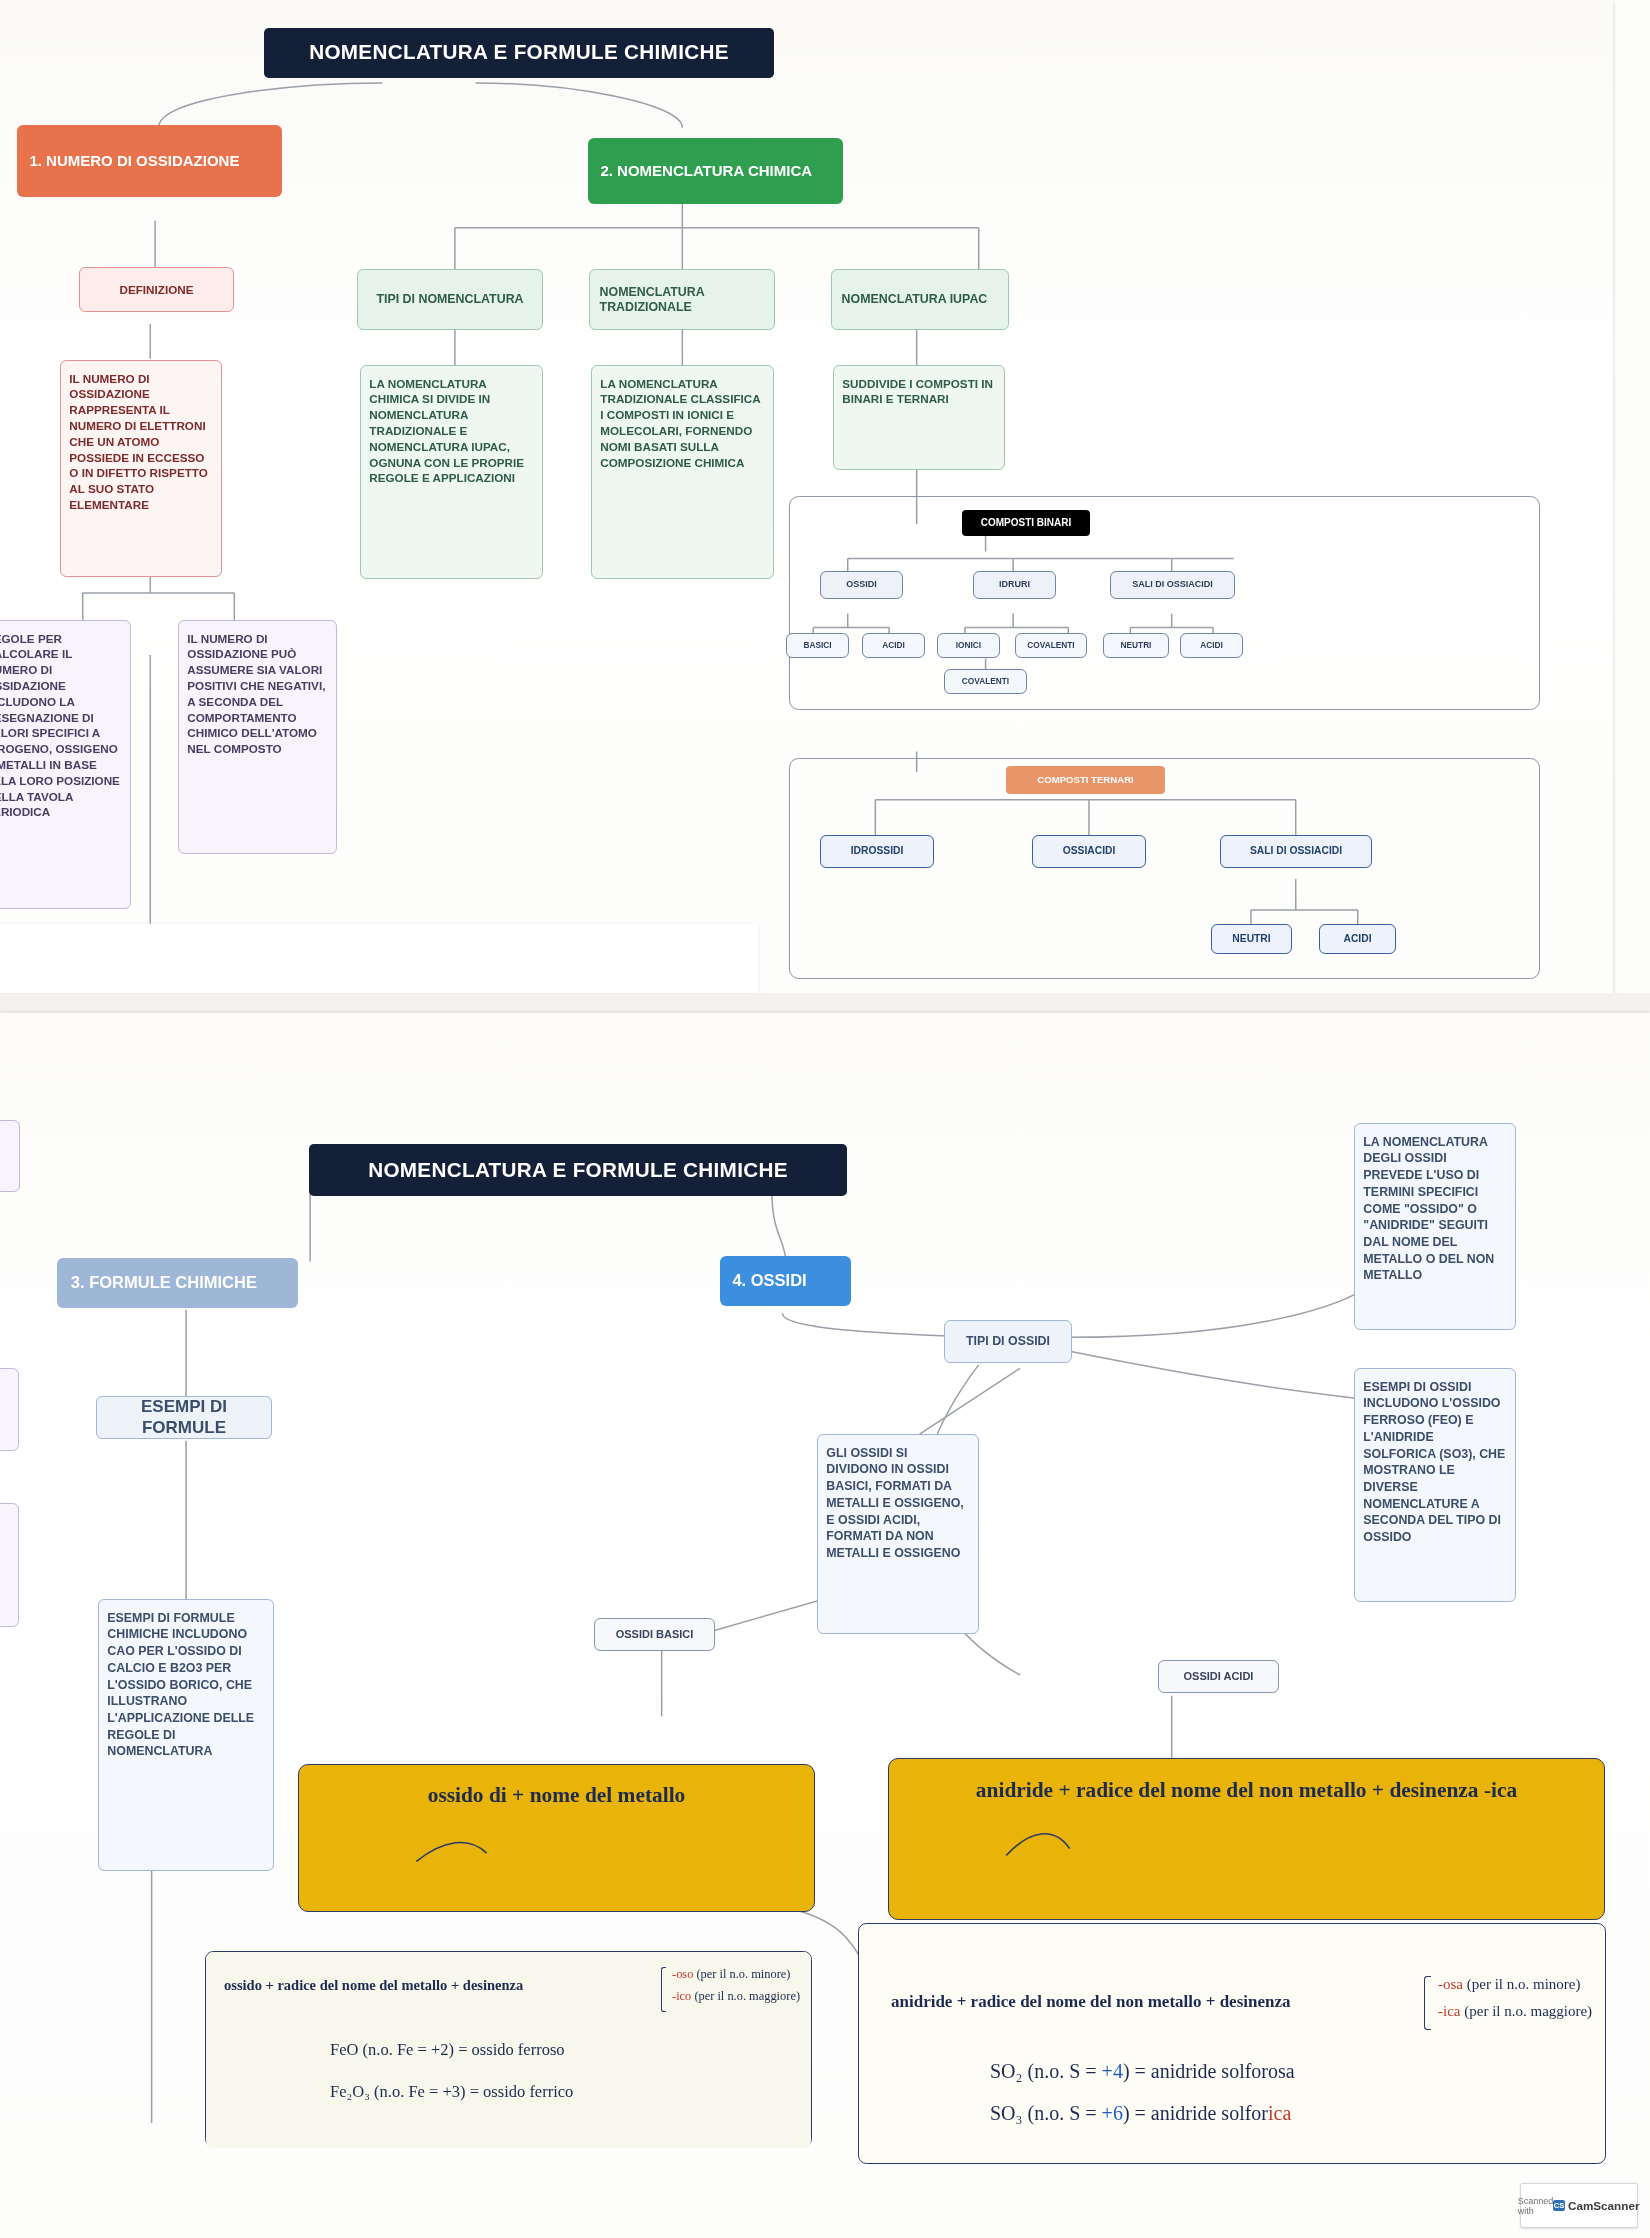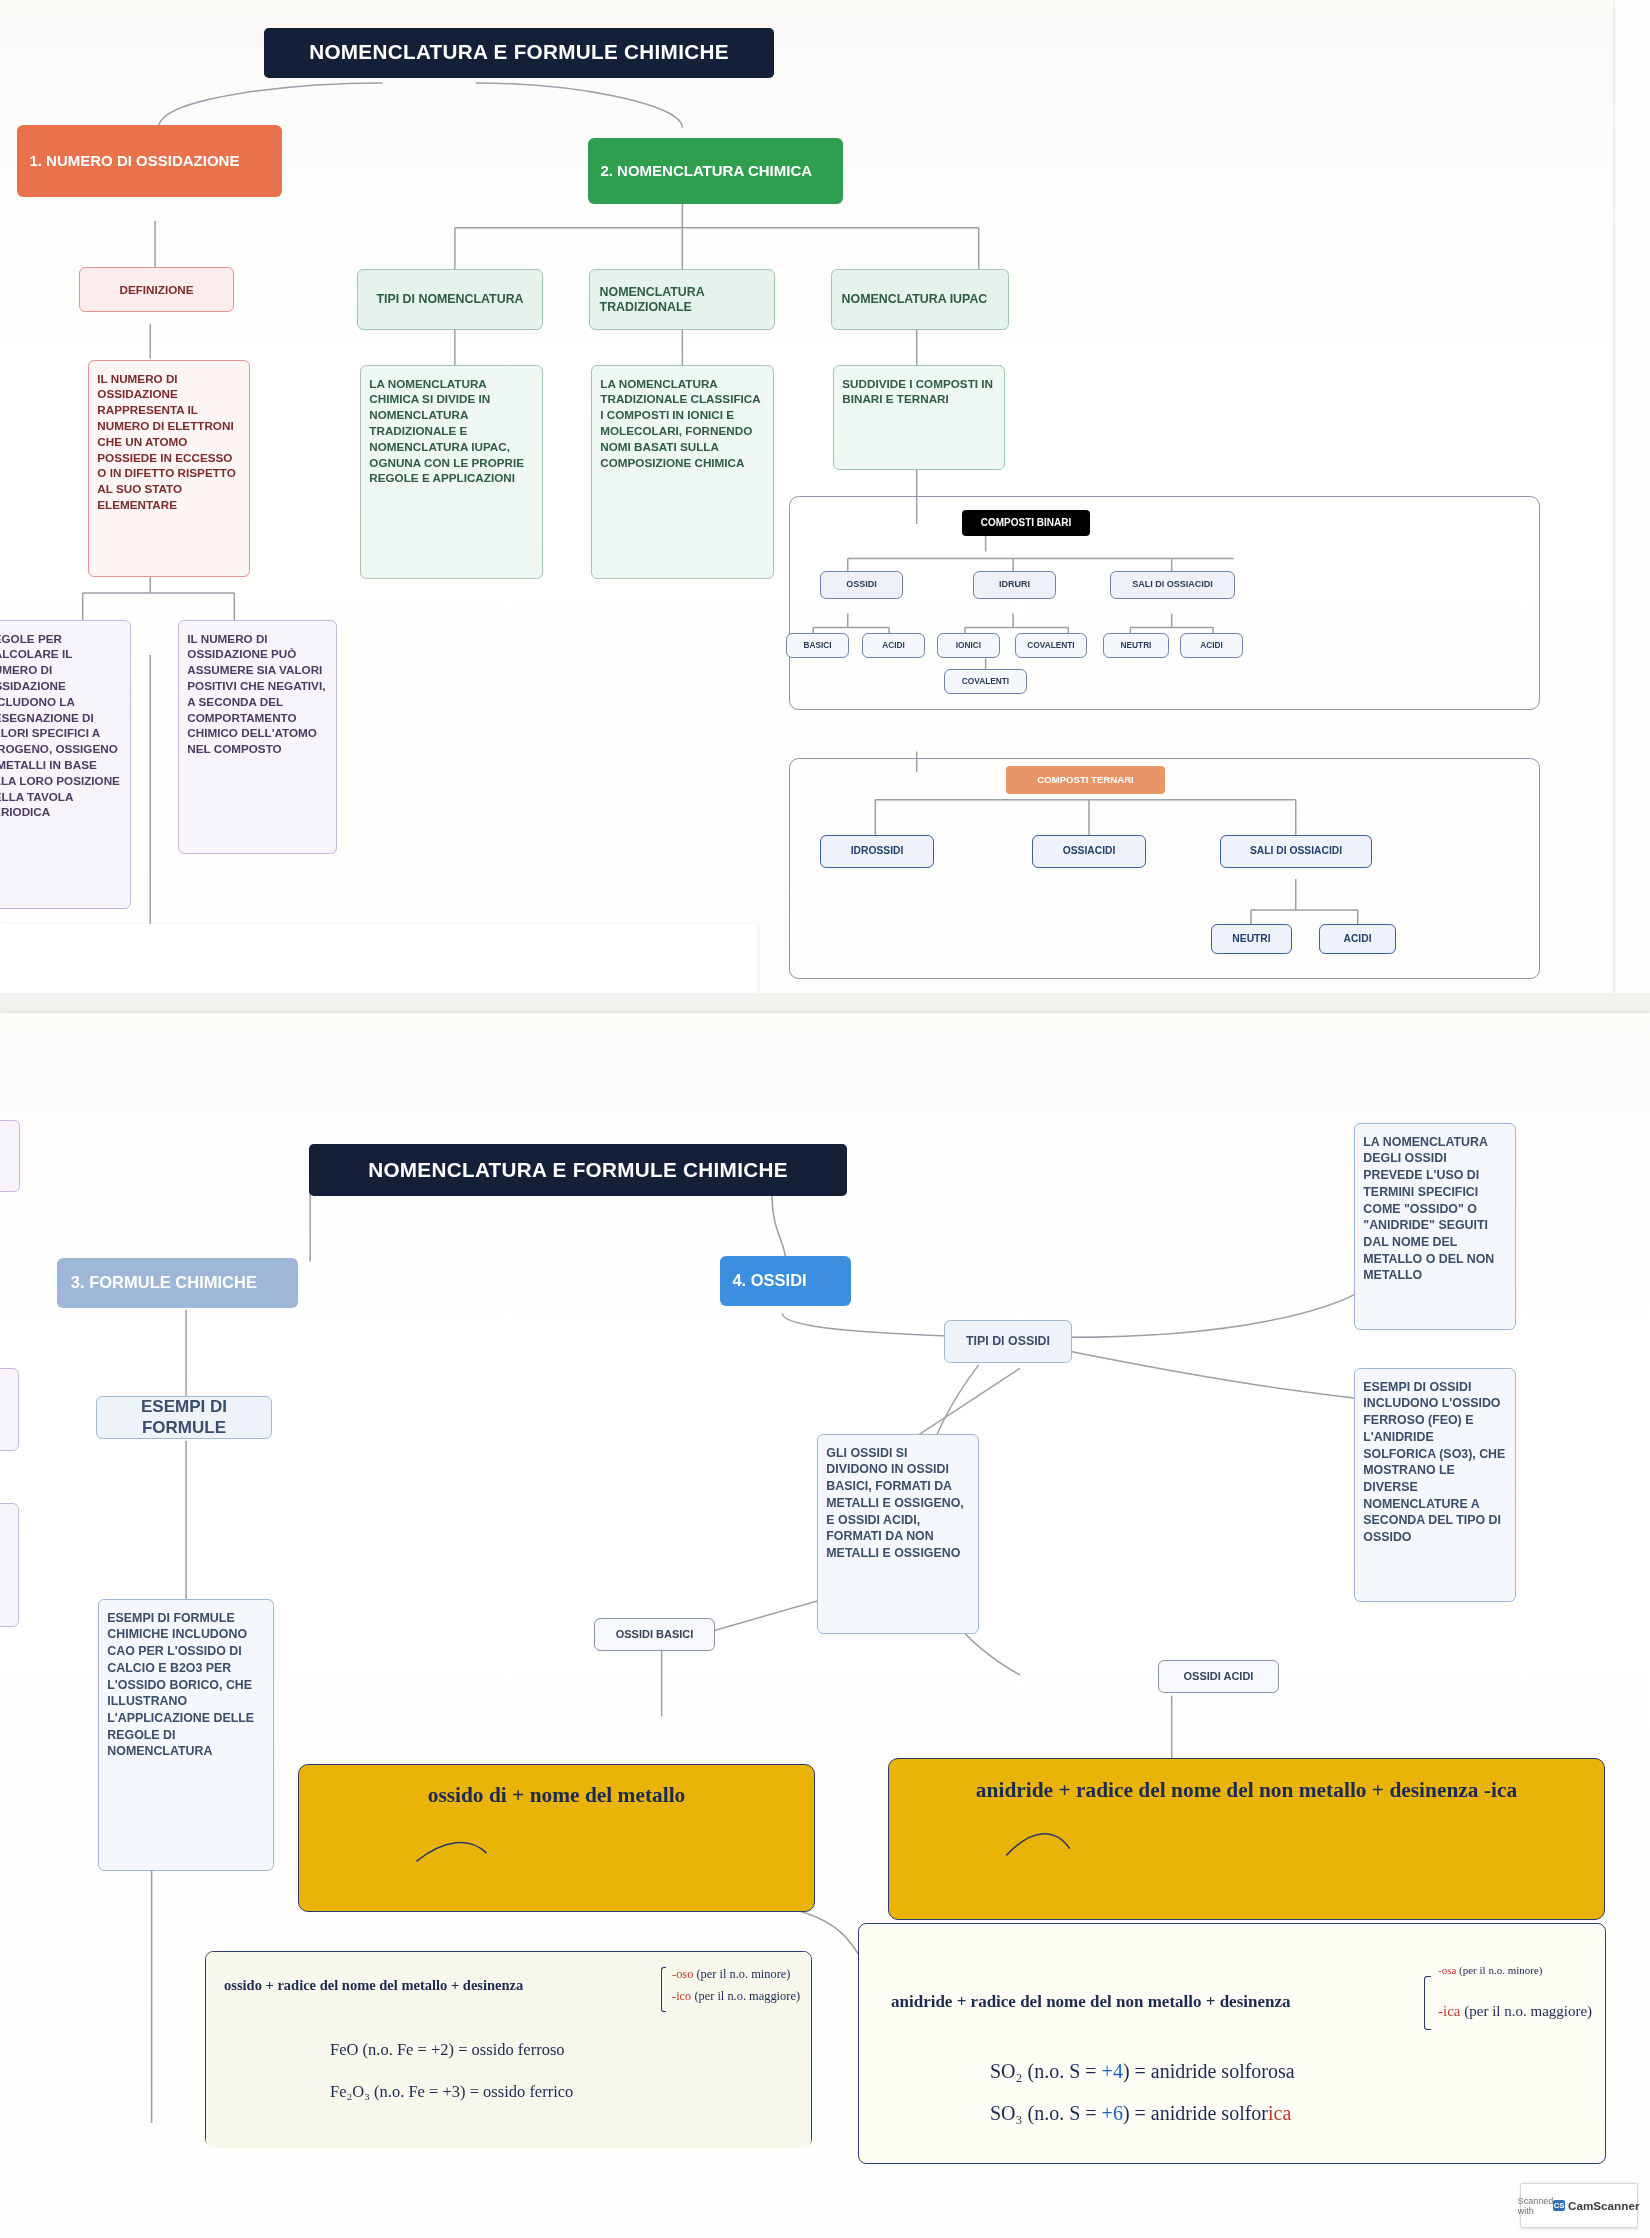--- a/index.html
+++ b/index.html
@@ -98,21 +98,21 @@
   </svg>
 
   <div class="box title" style="left:264px;top:27.6px;width:510px;height:50px;font-size:20.7px;">NOMENCLATURA E FORMULE CHIMICHE</div>
 
   <div class="box lbl" style="left:17px;top:125px;width:265px;height:72px;background:#e8724c;color:#ffffff;font-size:15px;padding:0 12.4px;justify-content:flex-start;text-align:left;">1. NUMERO DI OSSIDAZIONE</div>
 
   <div class="box lbl" style="left:588px;top:138px;width:255px;height:66px;background:#2f9e4f;color:#ffffff;font-size:15px;padding:0 12.4px;justify-content:flex-start;text-align:left;">2. NOMENCLATURA CHIMICA</div>
 
   <div class="box lbl" style="left:79px;top:267px;width:155px;height:45px;border:1.4px solid #e79090;background:#fdecec;color:#7d2b2b;font-size:11.7px;">DEFINIZIONE</div>
 
-  <div class="box para" style="left:88px;top:360px;width:162px;height:217px;border:1.4px solid #e79090;background:#fdf4f4;color:#7d2b2b;font-size:11.7px;">IL NUMERO DI OSSIDAZIONE RAPPRESENTA IL NUMERO DI ELETTRONI CHE UN ATOMO POSSIEDE IN ECCESSO O IN DIFETTO RISPETTO AL SUO STATO ELEMENTARE</div>
+  <div class="box para" style="left:60px;top:360px;width:162px;height:217px;border:1.4px solid #e79090;background:#fdf4f4;color:#7d2b2b;font-size:11.7px;">IL NUMERO DI OSSIDAZIONE RAPPRESENTA IL NUMERO DI ELETTRONI CHE UN ATOMO POSSIEDE IN ECCESSO O IN DIFETTO RISPETTO AL SUO STATO ELEMENTARE</div>
 
   <div class="box para" style="left:-24px;top:620px;width:155px;height:289px;border:1.4px solid #c6b6dd;background:#f7f4fb;color:#4a3c63;font-size:11.7px;">REGOLE PER CALCOLARE IL NUMERO DI OSSIDAZIONE INCLUDONO LA DESEGNAZIONE DI VALORI SPECIFICI A IDROGENO, OSSIGENO E METALLI IN BASE ALLA LORO POSIZIONE NELLA TAVOLA PERIODICA</div>
 
   <div class="box para" style="left:178px;top:620px;width:159px;height:234px;border:1.4px solid #c6b6dd;background:#f7f4fb;color:#4a3c63;font-size:11.7px;">IL NUMERO DI OSSIDAZIONE PUÒ ASSUMERE SIA VALORI POSITIVI CHE NEGATIVI, A SECONDA DEL COMPORTAMENTO CHIMICO DELL'ATOMO NEL COMPOSTO</div>
 
   <div class="box lbl" style="left:357px;top:269px;width:186px;height:61px;border:1.4px solid #9fc7b0;background:#e6f3ec;color:#2f5c44;font-size:12.4px;">TIPI DI NOMENCLATURA</div>
   <div class="box para" style="left:360px;top:365px;width:183px;height:214px;border:1.4px solid #9fc7b0;background:#eef7f2;color:#2f5c44;font-size:11.7px;">LA NOMENCLATURA CHIMICA SI DIVIDE IN NOMENCLATURA TRADIZIONALE E NOMENCLATURA IUPAC, OGNUNA CON LE PROPRIE REGOLE E APPLICAZIONI</div>
 
   <div class="box lbl" style="left:589px;top:269px;width:186px;height:61px;border:1.4px solid #9fc7b0;background:#e6f3ec;color:#2f5c44;font-size:12.4px;padding:0 9.6px;justify-content:flex-start;text-align:left;">NOMENCLATURA TRADIZIONALE</div>
   <div class="box para" style="left:591px;top:365px;width:183px;height:214px;border:1.4px solid #9fc7b0;background:#eef7f2;color:#2f5c44;font-size:11.7px;">LA NOMENCLATURA TRADIZIONALE CLASSIFICA I COMPOSTI IN IONICI E MOLECOLARI, FORNENDO NOMI BASATI SULLA COMPOSIZIONE CHIMICA</div>
@@ -218,21 +218,21 @@
       <span class="red">-ico</span>
       <span>(per il n.o. maggiore)</span>
     </div>
     <div class="fserif" style="position:absolute;left:124px;top:88px;font-size:16.5px;">FeO (n.o. Fe = +2) = ossido ferroso</div>
     <div class="fserif" style="position:absolute;left:124px;top:130px;font-size:16.5px;">Fe₂O₃ (n.o. Fe = +3) = ossido ferrico</div>
   </div>
 
   <div class="note" style="left:858px;top:1923px;width:748px;height:241px;">
     <div class="fmlhead" style="position:absolute;left:32px;top:68px;font-size:17px;">anidride + radice del nome del non metallo + desinenza</div>
     <div style="position:absolute;left:565px;top:52px;width:5.5px;height:52px;border-left:1.7px solid #2a3a6b;border-top:1.7px solid #2a3a6b;border-bottom:1.7px solid #2a3a6b;border-radius:3.4px 0 0 3.4px;"></div>
-    <div style="position:absolute;left:579px;top:40px;font-size:11px;" class="fserif">
+    <div style="position:absolute;left:579px;top:52px;font-size:15px;" class="fserif">
       <span class="red">-osa</span>
       <span>(per il n.o. minore)</span>
     </div>
     <div style="position:absolute;left:579px;top:79px;font-size:15px;" class="fserif">
       <span class="red">-ica</span>
       <span>(per il n.o. maggiore)</span>
     </div>
     <div class="fserif" style="position:absolute;left:131px;top:136px;font-size:20px;white-space:nowrap;">
       <span>SO₂ (n.o. S = </span><span class="blu">+4</span><span>) = anidride solforosa</span>
     </div>

